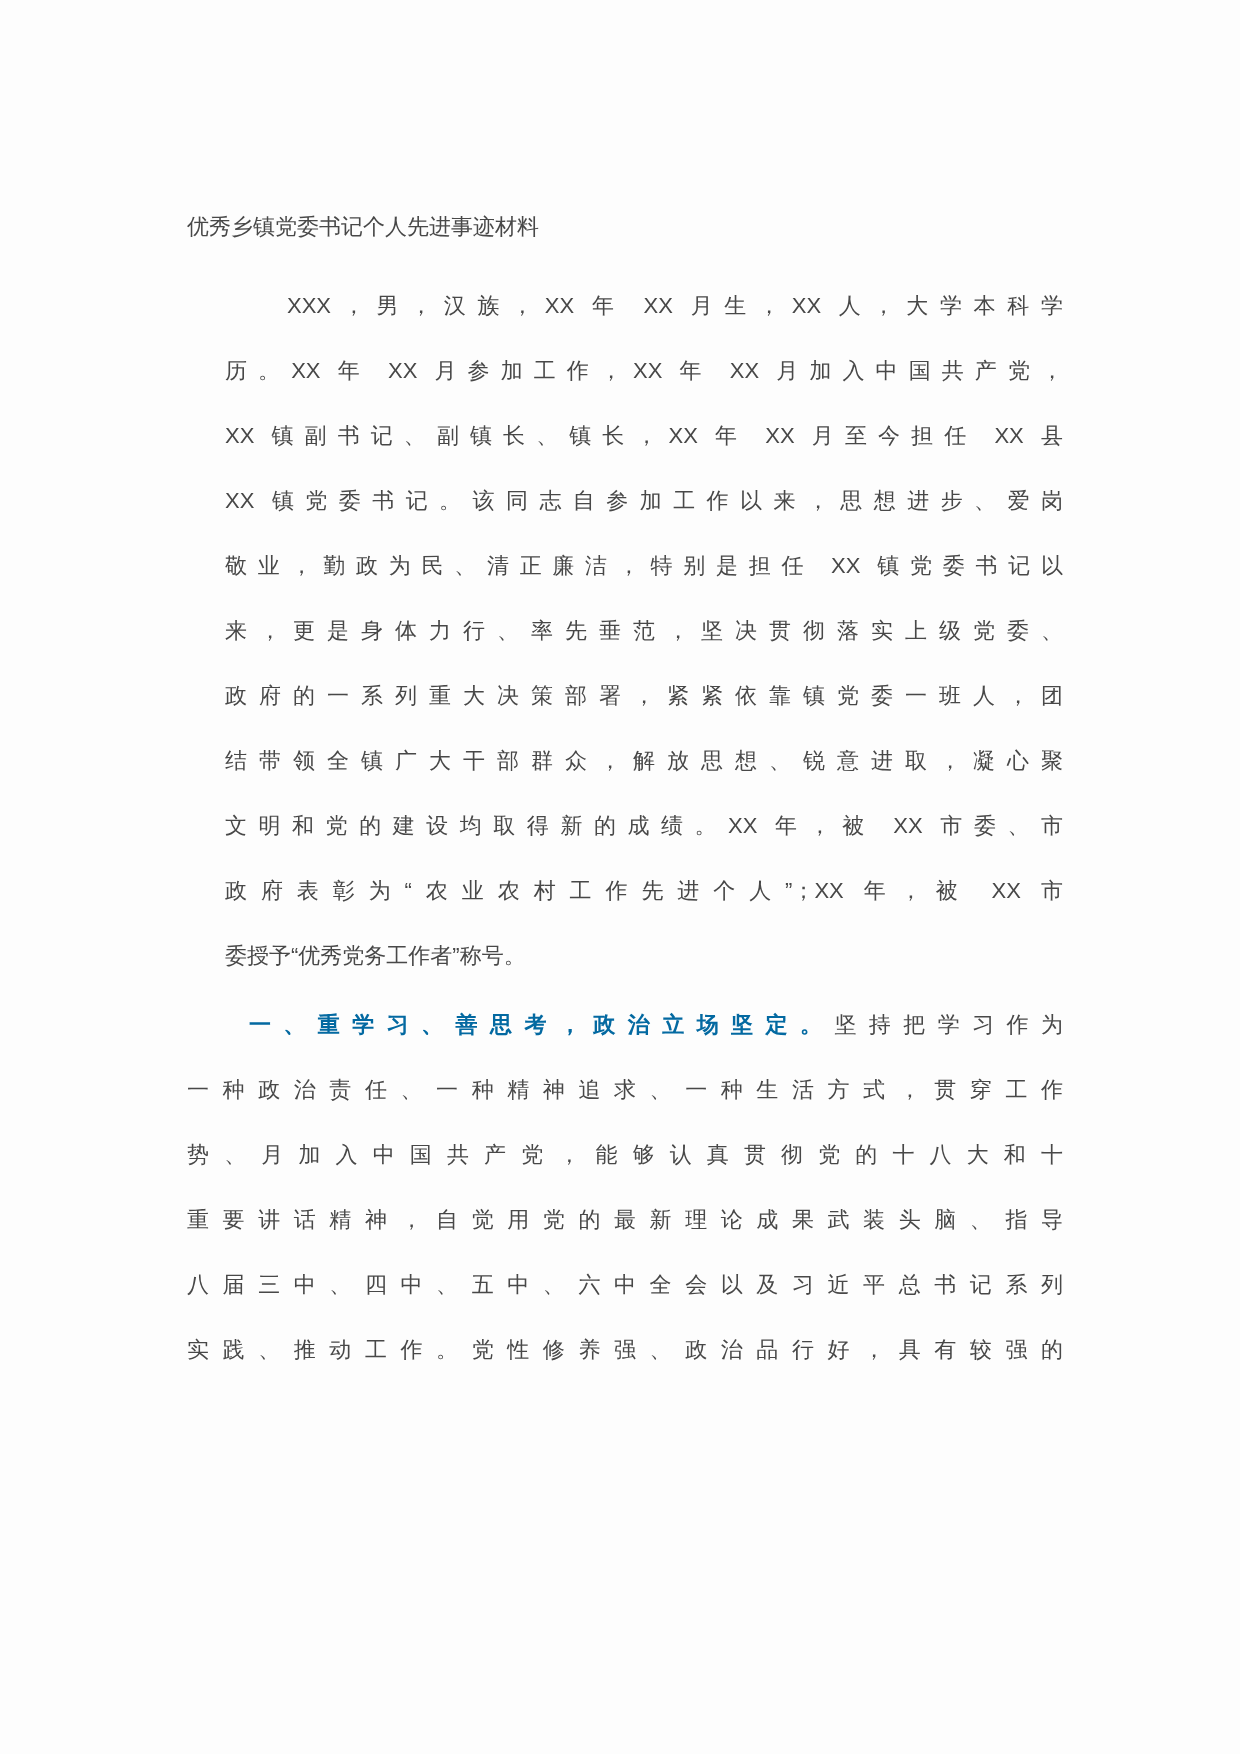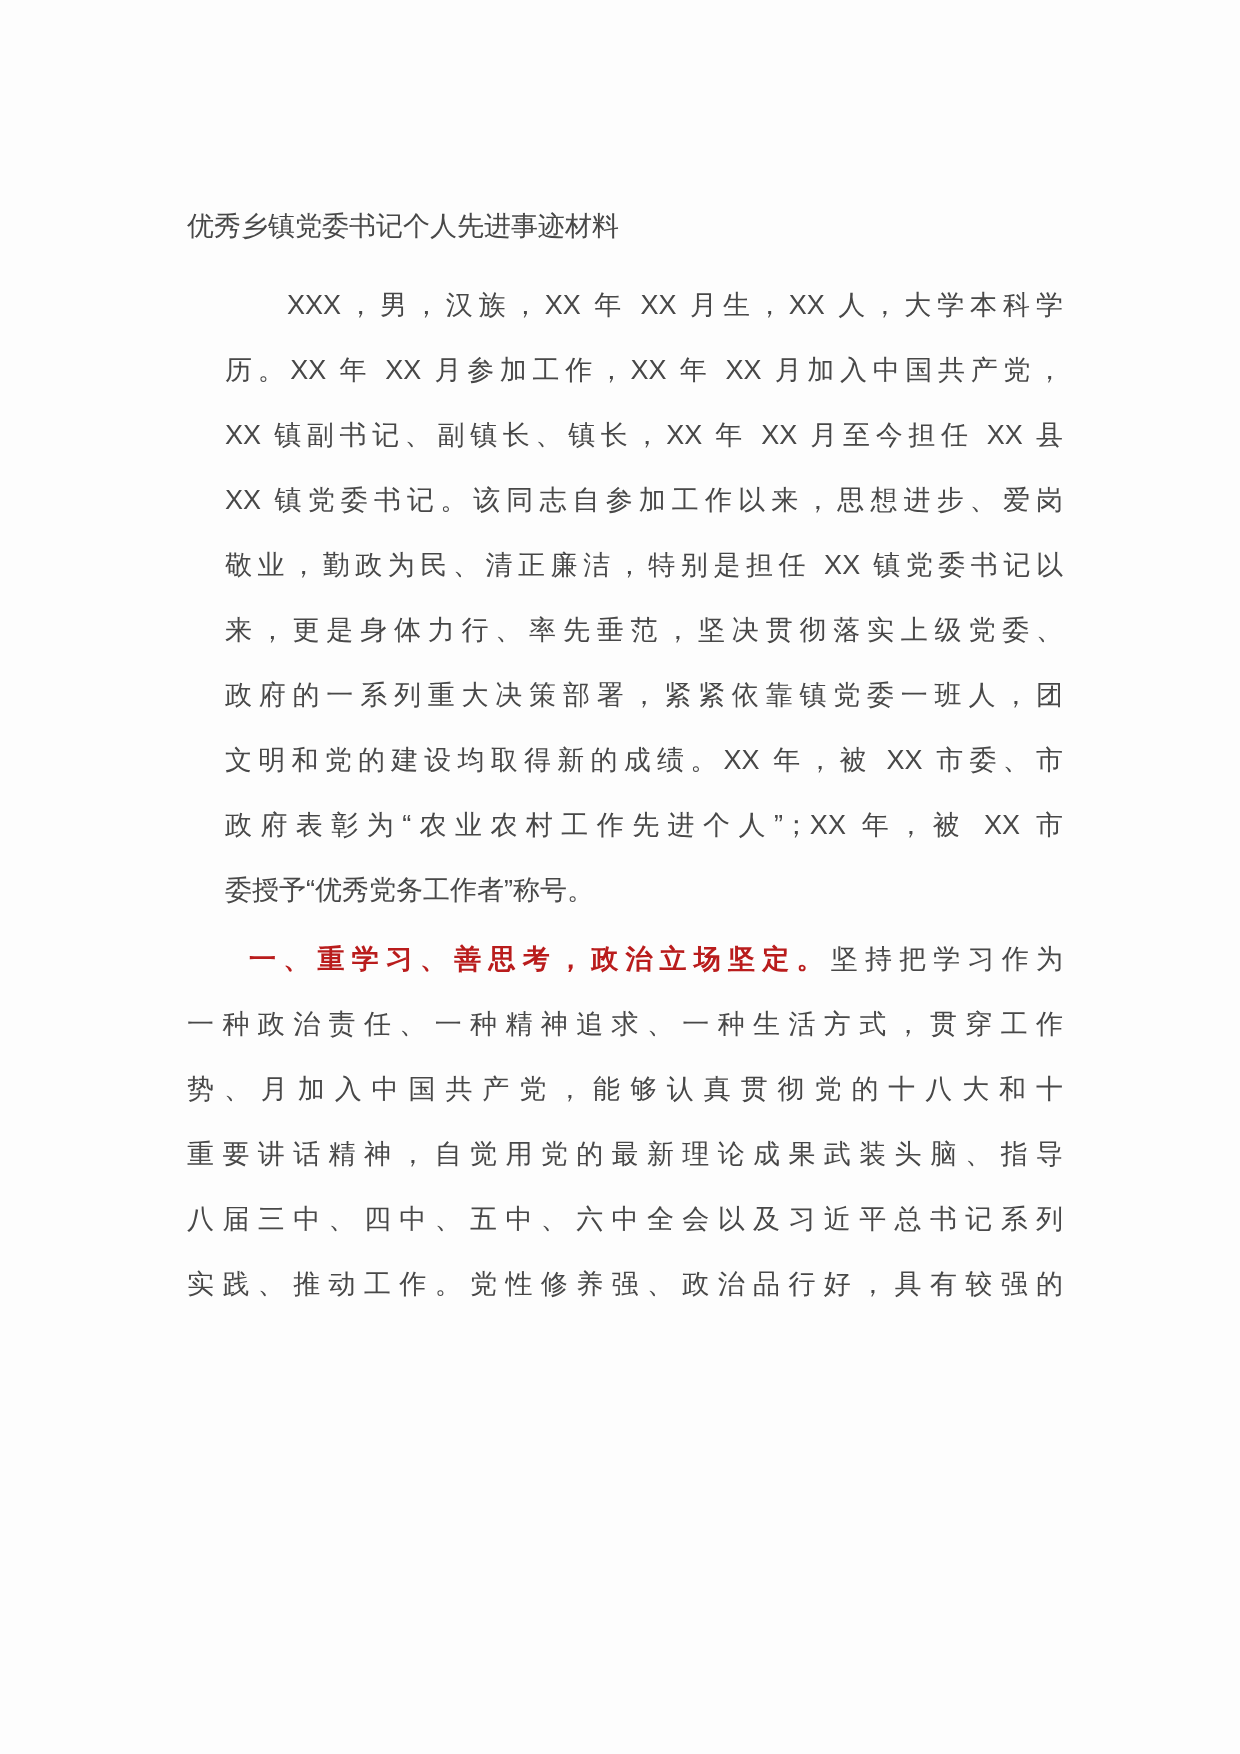--- a/index.html
+++ b/index.html
@@ -15,21 +15,21 @@
     position: relative;
   }
   .doc-page {
     position: absolute;
     left: 187px;
     top: 194px;
     width: 876px;
     color: #484848;
   }
   .line {
-    font-size: 27px;
+    font-size: 22px;
     line-height: 65px;
     text-align: left;
     letter-spacing: 0;
   }
   .line.justify {
     text-align: justify;
     text-align-last: justify;
   }
   .line.indent {
     padding-left: 62px;
@@ -42,37 +42,38 @@
   }
   .paragraph.p1 {
     margin-top: 14px;
     margin-left: 38px;
   }
   .paragraph.p2 {
     margin-top: 4px;
   }
   .seg.bold {
     font-weight: 700;
-    color: #b91c1c;
+    color: #0369a1;
   }
 </style>
 </head>
 <body style="background: rgb(253, 253, 253);">
 
 <div class="doc-page" style="color: rgb(72, 72, 72);">
   <div class="line title">优秀乡镇党委书记个人先进事迹材料</div>
   <div id="doc-body">
       <div class="paragraph p1">
         <div class="line indent justify"><span class="seg">XXX，男，汉族，XX 年 XX 月生，XX 人，大学本科学</span></div>
         <div class="line justify"><span class="seg">历。XX 年 XX 月参加工作，XX 年 XX 月加入中国共产党，</span></div>
         <div class="line justify"><span class="seg">XX 镇副书记、副镇长、镇长，XX 年 XX 月至今担任 XX 县</span></div>
         <div class="line justify"><span class="seg">XX 镇党委书记。该同志自参加工作以来，思想进步、爱岗</span></div>
         <div class="line justify"><span class="seg">敬业，勤政为民、清正廉洁，特别是担任 XX 镇党委书记以</span></div>
         <div class="line justify"><span class="seg">来，更是身体力行、率先垂范，坚决贯彻落实上级党委、</span></div>
         <div class="line justify"><span class="seg">政府的一系列重大决策部署，紧紧依靠镇党委一班人，团</span></div>
+        <div class="line justify"><span class="seg">结带领全镇广大干部群众，解放思想、锐意进取，凝心聚</span></div>
         <div class="line justify"><span class="seg">文明和党的建设均取得新的成绩。XX 年，被 XX 市委、市</span></div>
         <div class="line justify"><span class="seg">政府表彰为“农业农村工作先进个人”；XX 年，被 XX 市</span></div>
         <div class="line"><span class="seg">委授予“优秀党务工作者”称号。</span></div>
       </div>
       <div class="paragraph p2">
         <div class="line indent justify"><span class="seg bold">一、重学习、善思考，政治立场坚定。</span><span class="seg">坚持把学习作为</span></div>
         <div class="line justify"><span class="seg">一种政治责任、一种精神追求、一种生活方式，贯穿工作</span></div>
         <div class="line justify"><span class="seg">势、月加入中国共产党，能够认真贯彻党的十八大和十</span></div>
         <div class="line justify"><span class="seg">重要讲话精神，自觉用党的最新理论成果武装头脑、指导</span></div>
         <div class="line justify"><span class="seg">八届三中、四中、五中、六中全会以及习近平总书记系列</span></div>

